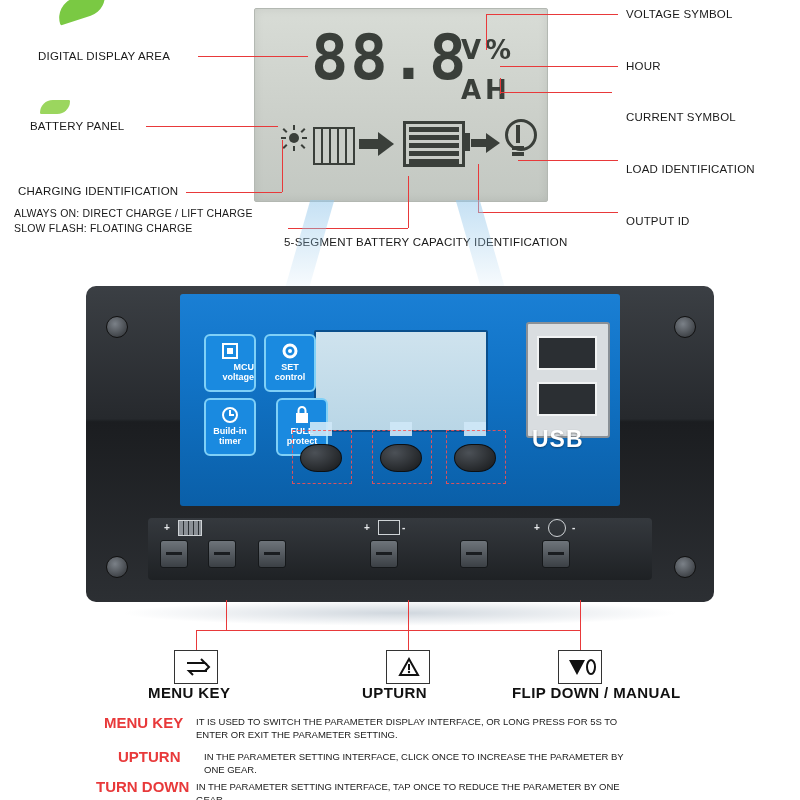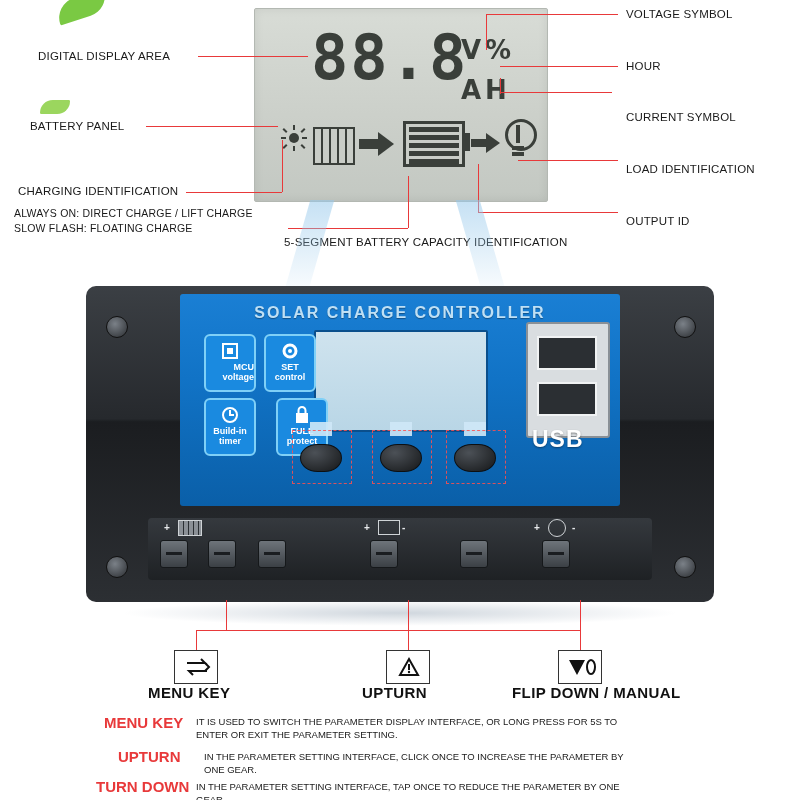--- a/index.html
+++ b/index.html
@@ -277,21 +277,20 @@
 
 <div id="controller" class="abs">
   <div id="shell"></div>
 
   <div class="mount" style="left:20px;top:30px;"></div>
   <div class="mount" style="left:20px;top:270px;"></div>
   <div class="mount" style="left:588px;top:30px;"></div>
   <div class="mount" style="left:588px;top:270px;"></div>
 
   <div id="face">
-    <div id="facetitle">SOLAR CHARGE CONTROLLER</div>
     <div id="screen"></div>
 
     <div class="feat" id="f1">
       <span class="gi">
         <svg width="100%" height="22" viewBox="0 0 24 22">
             <rect x="5" y="4" width="14" height="14" fill="none" stroke="#fff" stroke-width="2"></rect>
             <rect x="9" y="8" width="6" height="6" fill="#fff"></rect>
           </svg>
       </span>
       <span>MCU</span><br>

